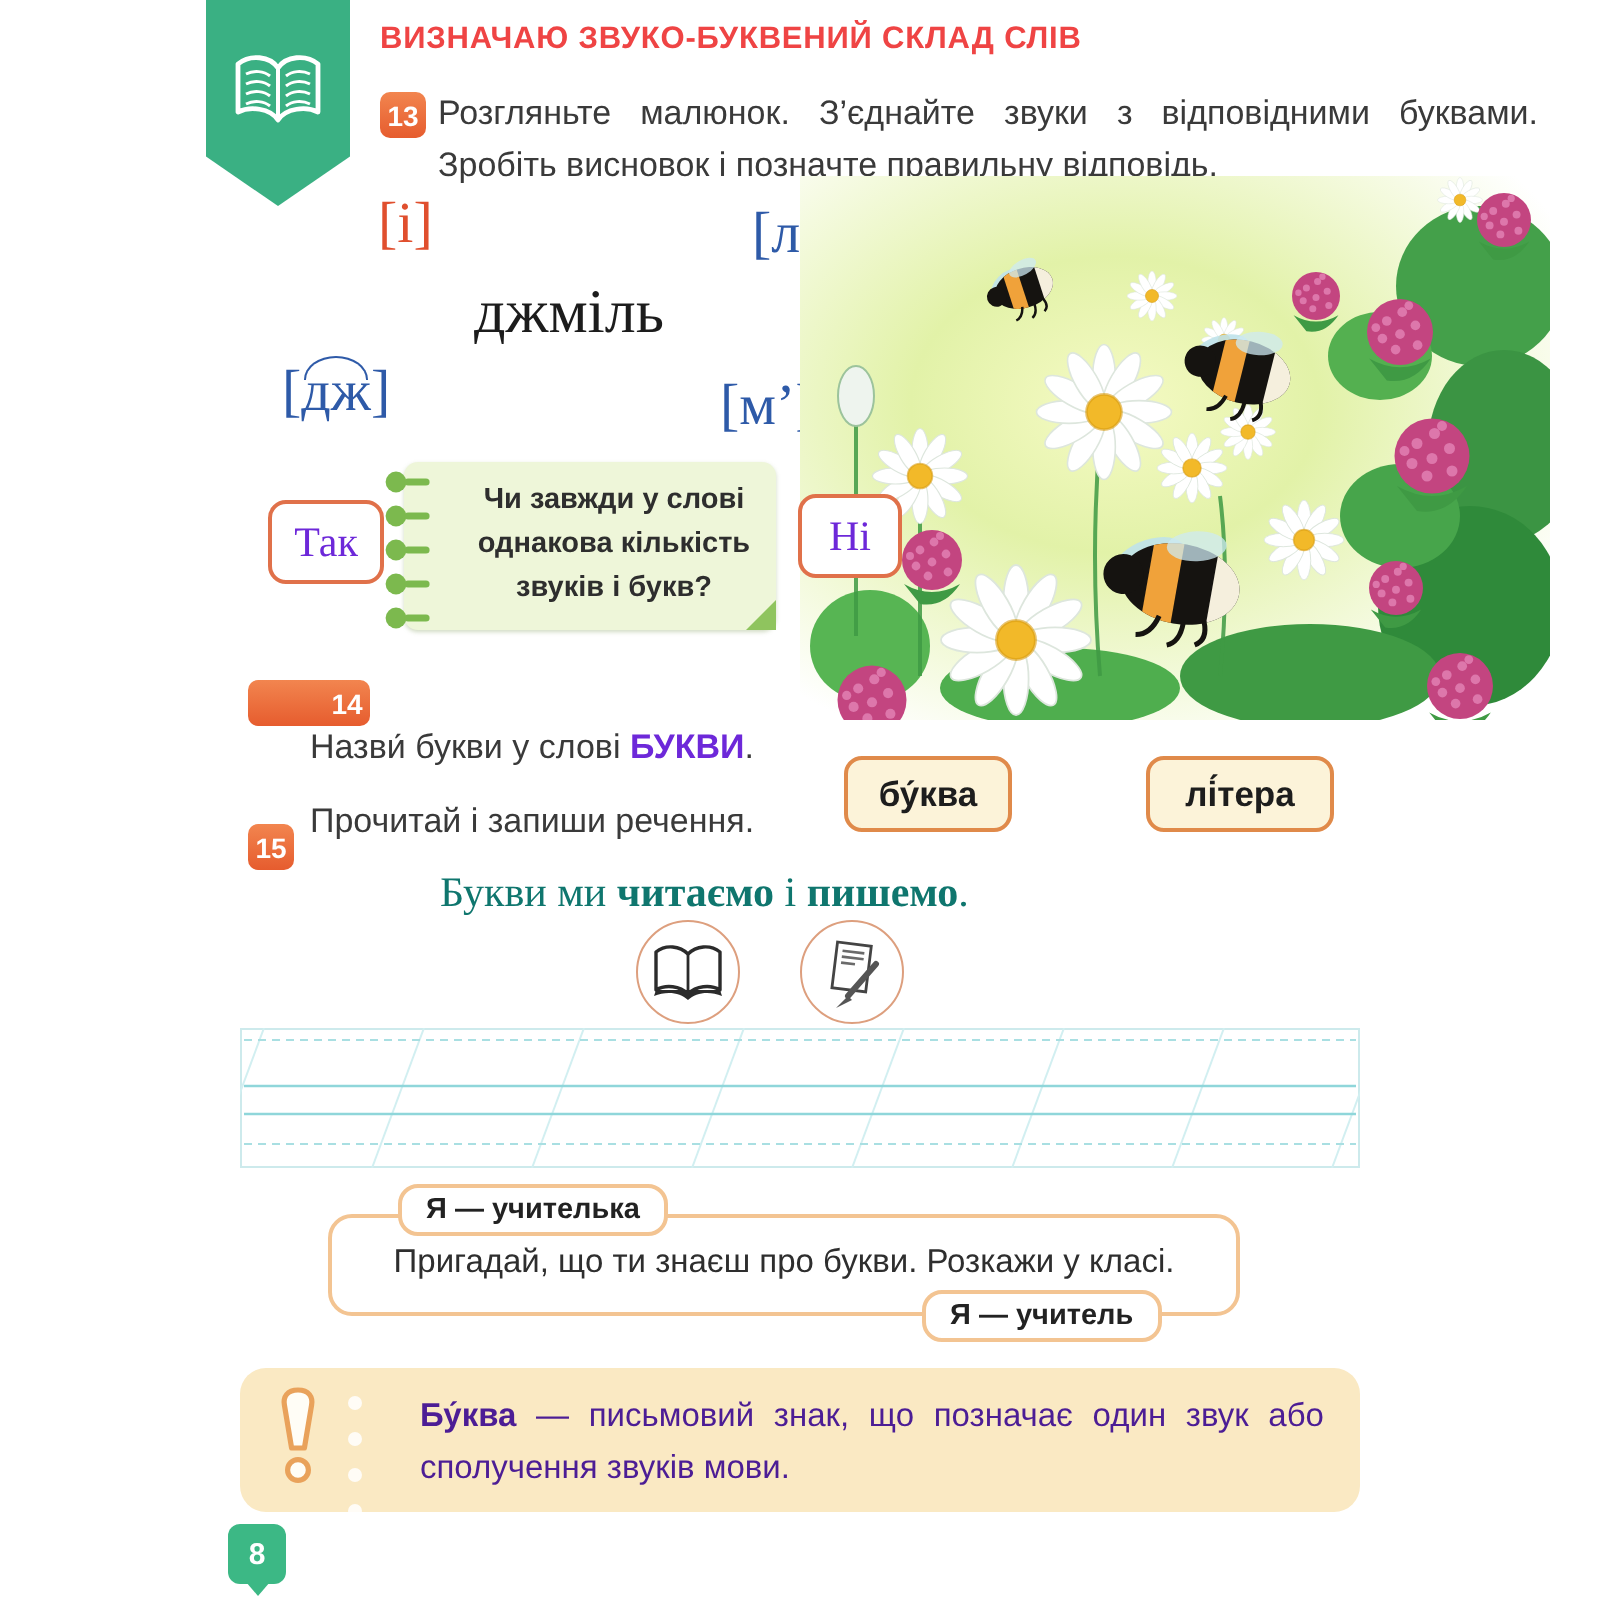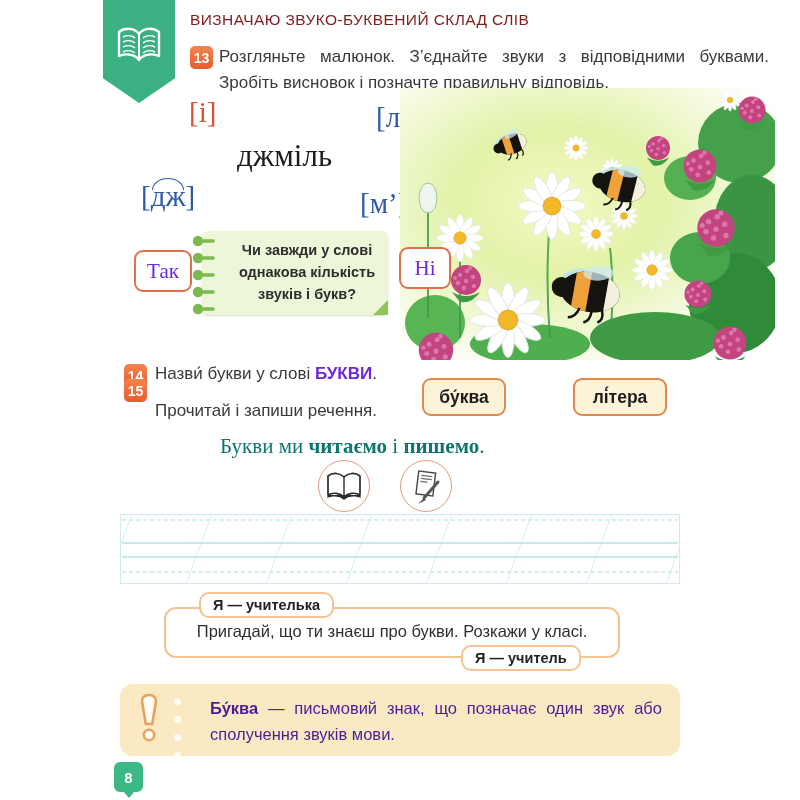--- a/index.html
+++ b/index.html
@@ -7,21 +7,21 @@
   .page{position:relative;width:800px;height:800px;overflow:hidden;background:#fff;}
   .abs{position:absolute;}
   .serif{font-family:"Liberation Serif","DejaVu Serif",serif;}
 
   
   .bookmark{left:103px;top:0;width:72px;height:103px;background:#3ab083;
     clip-path:polygon(0 0,100% 0,100% 76%,50% 100%,0 76%);display:flex;justify-content:center;}
   .bookmark svg{margin-top:26px;}
 
   
-  .page-title{left:190px;top:11px;font-size:15.5px;font-weight:normal;letter-spacing:.4px;color:#7f1d1d;}
+  .page-title{left:190px;top:11px;font-size:15.5px;font-weight:bold;letter-spacing:.4px;color:#ef4444;}
 
   
   .numbadge{width:23px;height:23px;border-radius:5px;background:linear-gradient(#f2854f,#e65c2e);
     color:#fff;font-weight:bold;font-size:14px;display:flex;align-items:center;justify-content:center;}
   .instr{font-size:17px;line-height:26px;color:#3a3a3a;text-align:justify;}
 
   
   .sound{font-family:"Liberation Serif","DejaVu Serif",serif;font-size:29px;color:#2e5aa8;}
   .sound.red{color:#e04f2e;}
   .word-big{font-family:"Liberation Serif","DejaVu Serif",serif;font-size:31px;color:#1c1c1c;}
@@ -218,27 +218,27 @@
           <line x1="13" y1="57" x2="22" y2="57"></line>
         <circle cx="7" cy="74" r="5.2" stroke="none"></circle>
           <line x1="13" y1="74" x2="22" y2="74"></line>
       </g>
     </svg>
     <div class="bubble-text">Чи завжди у слові однакова кількість звуків і букв?</div>
     <div class="bubble-fold"></div>
   </div>
   <div class="abs answer-box" style="left:399px;top:247px;width:48px;height:38px;">Ні</div>
 
-  <div class="abs numbadge" style="left:124px;top:364px;">14</div>
+  <div class="abs numbadge" style="left:124px;top:340px;padding-left:38px;">14</div>
   <div class="abs" style="left:155px;top:364px;font-size:17px;color:#3a3a3a;"><span>Назви́ букви у слові </span><span style="color:#6d28d9;font-weight:bold;">БУКВИ</span><span>.</span></div>
 
   <div class="abs chip" style="left:422px;top:378px;width:80px;height:34px;">бу́ква</div>
   <div class="abs chip" style="left:573px;top:378px;width:90px;height:34px;">лі́тера</div>
 
-  <div class="abs numbadge" style="left:124px;top:379px;">15</div>
+  <div class="abs numbadge" style="left:124px;top:412px;">15</div>
   <div class="abs" style="left:155px;top:401px;font-size:17px;color:#3a3a3a;">Прочитай і запиши речення.</div>
 
   <div class="abs sentence serif"><span>Букви ми </span><b>читаємо</b><span> і </span><b>пишемо</b><span>.</span></div>
 
   <div class="abs circle-icon" style="left:318px;top:460px;">
     <svg width="36" height="30" viewBox="0 0 36 30">
       <path d="M2 5 C 7 1, 14 2, 18 6 C 22 2, 29 1, 34 5 V 24 C 29 21, 22 22, 18 26 C 14 22, 7 21, 2 24 Z" fill="#fff" stroke="#2b2b2b" stroke-width="1.7" stroke-linejoin="round"></path>
       <line x1="18" y1="6" x2="18" y2="26" stroke="#2b2b2b" stroke-width="1.4"></line>
       <path d="M2 24 L 1 27 C 7 24.5, 14 25, 18 29 C 22 25, 29 24.5, 35 27 L 34 24" fill="#2b2b2b"></path>
     </svg>

